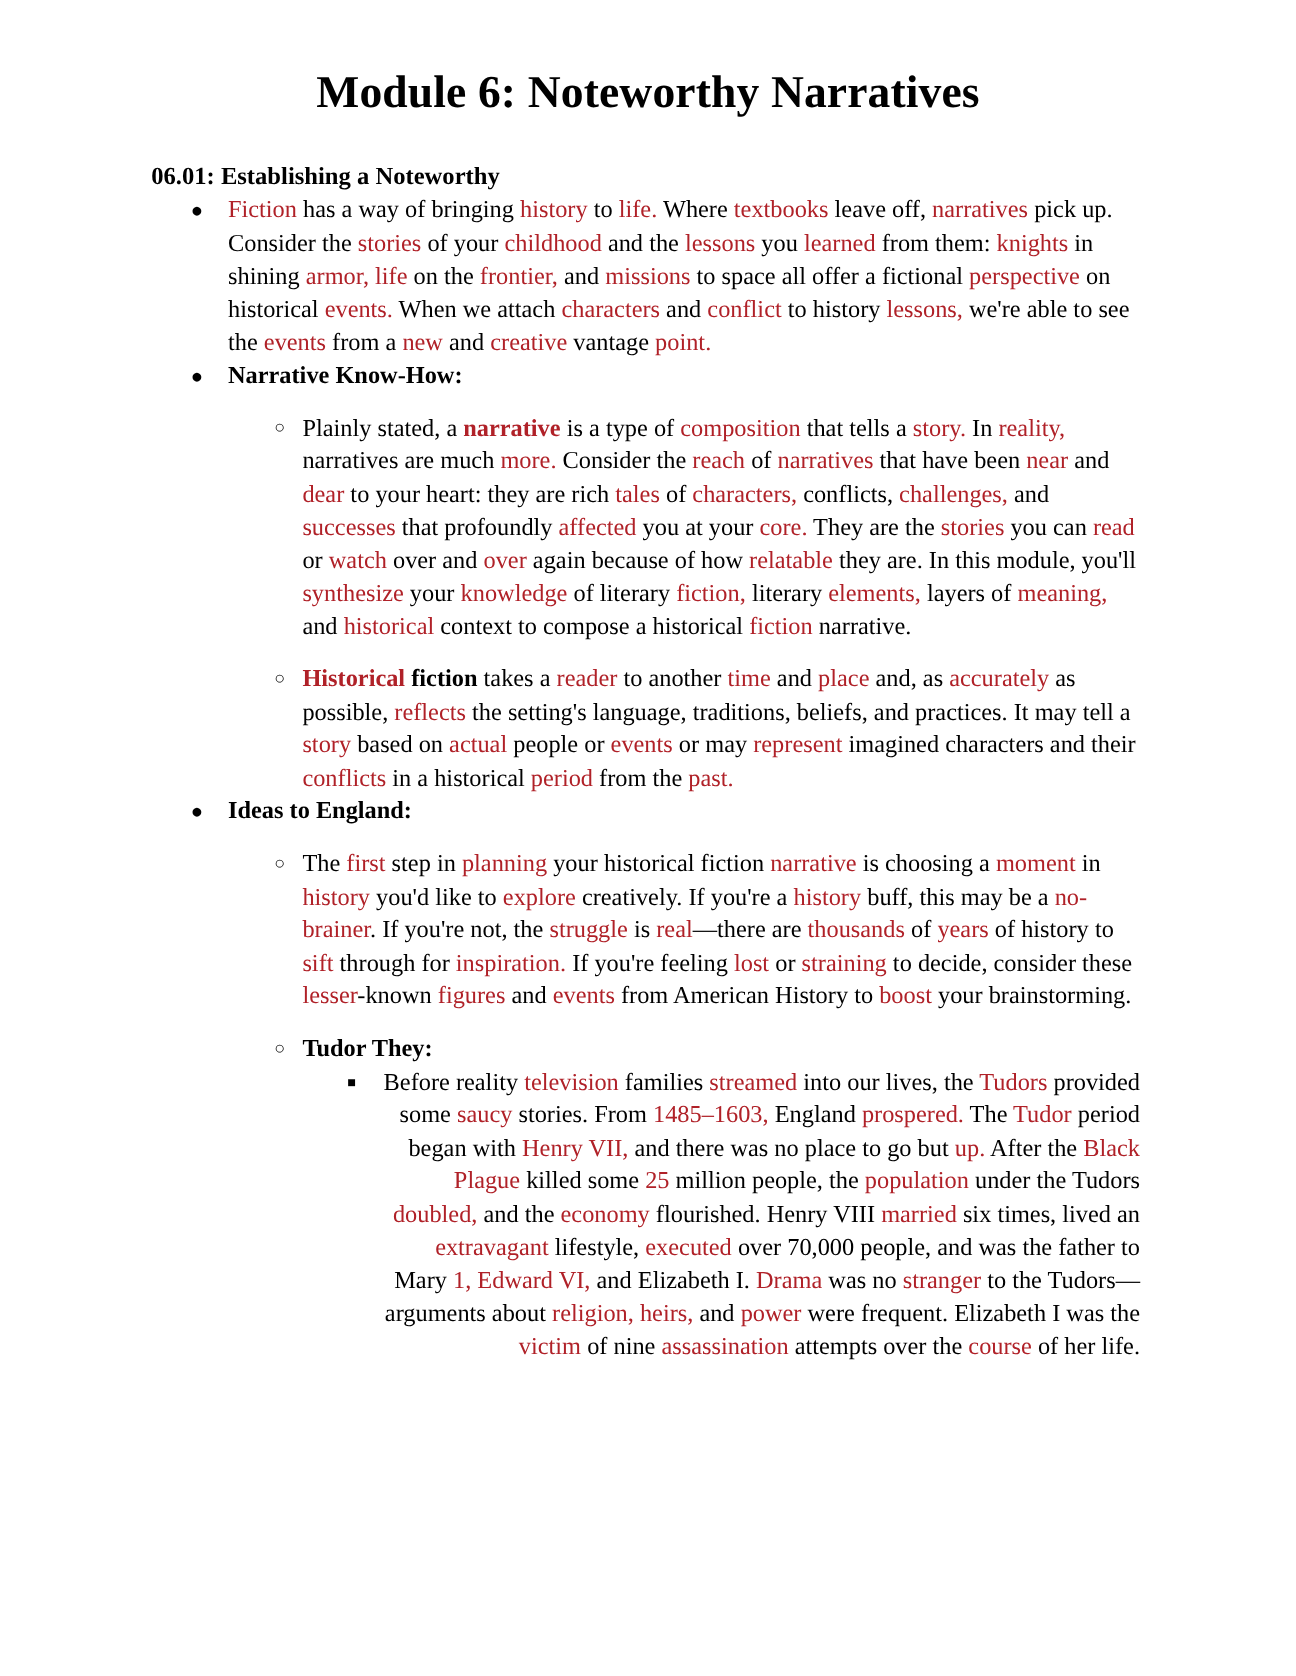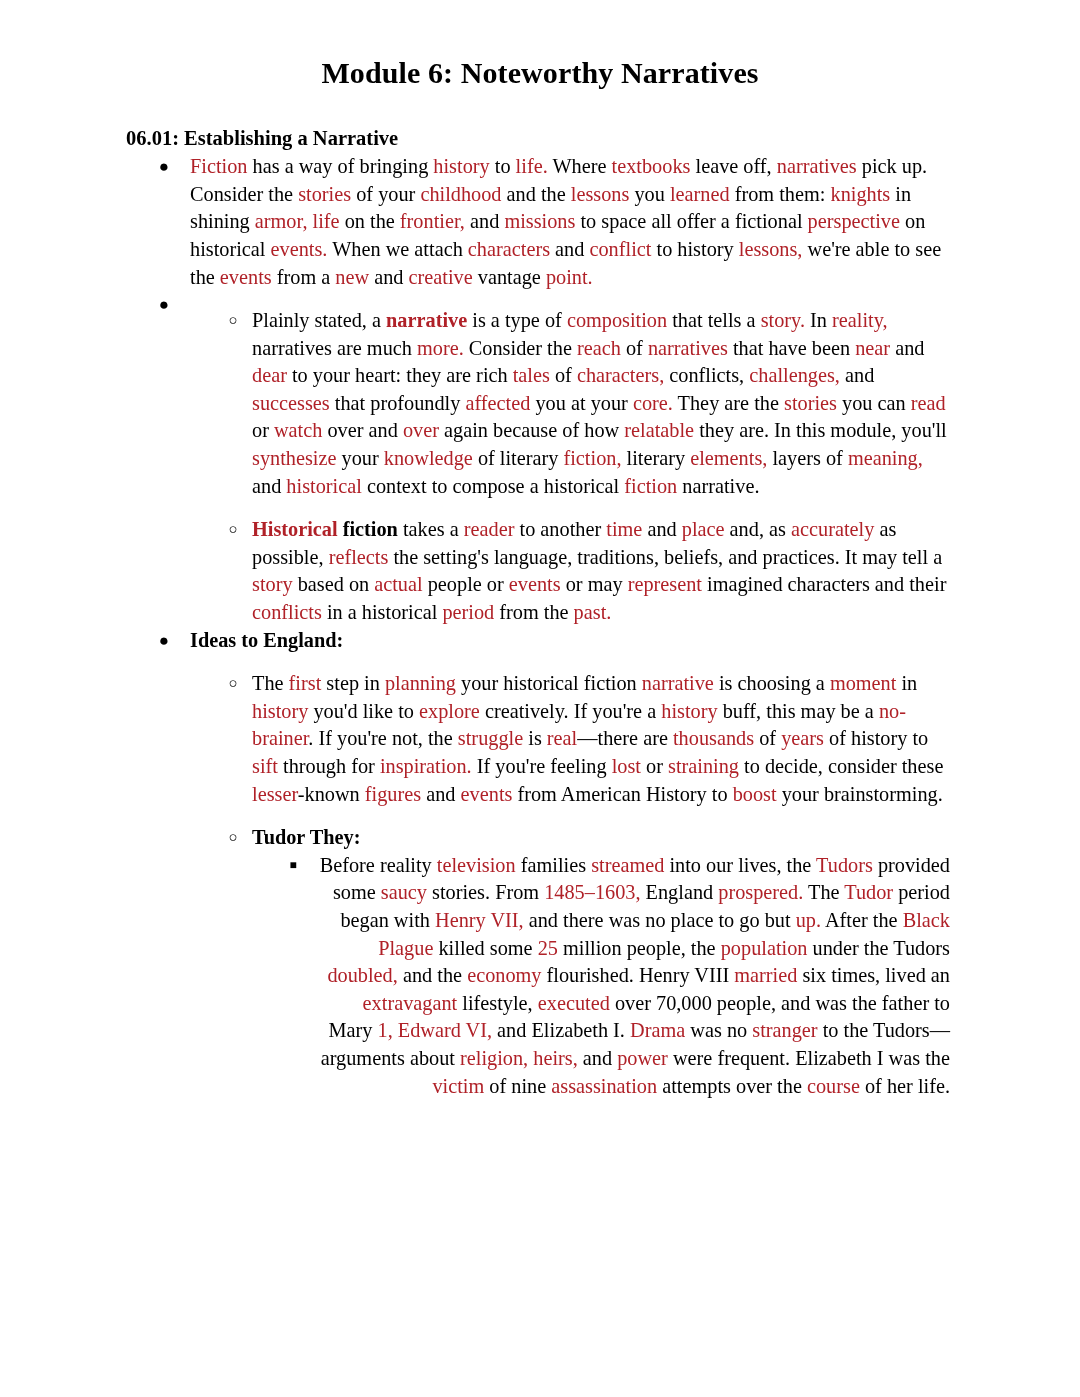--- a/index.html
+++ b/index.html
@@ -19,21 +19,21 @@
     position: relative;
     width: 1080px;
     height: 1397px;
     background: #ffffff;
     box-sizing: border-box;
   }
 
   
   .doc-title {
     text-align: center;
-    font-size: 30px;
+    font-size: 38px;
     font-weight: bold;
     letter-spacing: 0.1px;
     padding-top: 56px;
     margin: 0 0 34px 0;
     line-height: 1.15;
   }
 
   
   .section-heading {
     font-size: 20.5px;
@@ -118,31 +118,32 @@
   .b  { font-weight: bold; }
   .bred { font-weight: bold; color: #b02128; }
 </style>
 </head>
 <body>
 
 <div class="page">
 
   <h1 class="doc-title">Module 6: Noteworthy Narratives</h1>
 
-  <h2 class="section-heading">06.01: Establishing a Narrative</h2>
+  <h2 class="section-heading">06.01: Establishing a Noteworthy</h2>
 
   <ul class="lvl1">
 
     <li class="item l1">
       <span class="bullet">●</span>
       <span class="para"><span class="hl">Fiction</span><span> has a way of bringing </span><span class="hl">history</span><span> to </span><span class="hl">life.</span><span> Where </span><span class="hl">textbooks</span><span> leave off, </span><span class="hl">narratives</span><span> pick up. Consider the </span><span class="hl">stories</span><span> of your </span><span class="hl">childhood</span><span> and the </span><span class="hl">lessons</span><span> you </span><span class="hl">learned</span><span> from them: </span><span class="hl">knights</span><span> in shining </span><span class="hl">armor, life</span><span> on the </span><span class="hl">frontier,</span><span> and </span><span class="hl">missions</span><span> to space all offer a fictional </span><span class="hl">perspective</span><span> on historical </span><span class="hl">events.</span><span> When we attach </span><span class="hl">characters</span><span> and </span><span class="hl">conflict</span><span> to history </span><span class="hl">lessons,</span><span> we're able to see the </span><span class="hl">events</span><span> from a </span><span class="hl">new</span><span> and </span><span class="hl">creative</span><span> vantage </span><span class="hl">point.</span></span>
     </li>
 
     <li class="item l1">
       <span class="bullet">●</span>
+      <span class="para"><span class="b">Narrative Know-How:</span></span>
     </li>
 
     <ul class="lvl2">
       <li class="item l2">
         <span class="bullet">○</span>
         <span class="para"><span>Plainly stated, a </span><span class="bred">narrative</span><span> is a type of </span><span class="hl">composition</span><span> that tells a </span><span class="hl">story.</span><span> In </span><span class="hl">reality,</span><span> narratives are much </span><span class="hl">more.</span><span> Consider the </span><span class="hl">reach</span><span> of </span><span class="hl">narratives</span><span> that have been </span><span class="hl">near</span><span> and </span><span class="hl">dear</span><span> to your heart: they are rich </span><span class="hl">tales</span><span> of </span><span class="hl">characters,</span><span> conflicts, </span><span class="hl">challenges,</span><span> and </span><span class="hl">successes</span><span> that profoundly </span><span class="hl">affected</span><span> you at your </span><span class="hl">core.</span><span> They are the </span><span class="hl">stories</span><span> you can </span><span class="hl">read</span><span> or </span><span class="hl">watch</span><span> over and </span><span class="hl">over</span><span> again because of how </span><span class="hl">relatable</span><span> they are. In this module, you'll </span><span class="hl">synthesize</span><span> your </span><span class="hl">knowledge</span><span> of literary </span><span class="hl">fiction,</span><span> literary </span><span class="hl">elements,</span><span> layers of </span><span class="hl">meaning,</span><span> and </span><span class="hl">historical</span><span> context to compose a historical </span><span class="hl">fiction</span><span> narrative.</span></span>
       </li>
       <li class="item l2">
         <span class="bullet">○</span>
         <span class="para"><span class="bred">Historical</span><span class="b"> fiction</span><span> takes a </span><span class="hl">reader</span><span> to another </span><span class="hl">time</span><span> and </span><span class="hl">place</span><span> and, as </span><span class="hl">accurately</span><span> as possible, </span><span class="hl">reflects</span><span> the setting's language, traditions, beliefs, and practices. It may tell a </span><span class="hl">story</span><span> based on </span><span class="hl">actual</span><span> people or </span><span class="hl">events</span><span> or may </span><span class="hl">represent</span><span> imagined characters and their </span><span class="hl">conflicts</span><span> in a historical </span><span class="hl">period</span><span> from the </span><span class="hl">past.</span></span>

